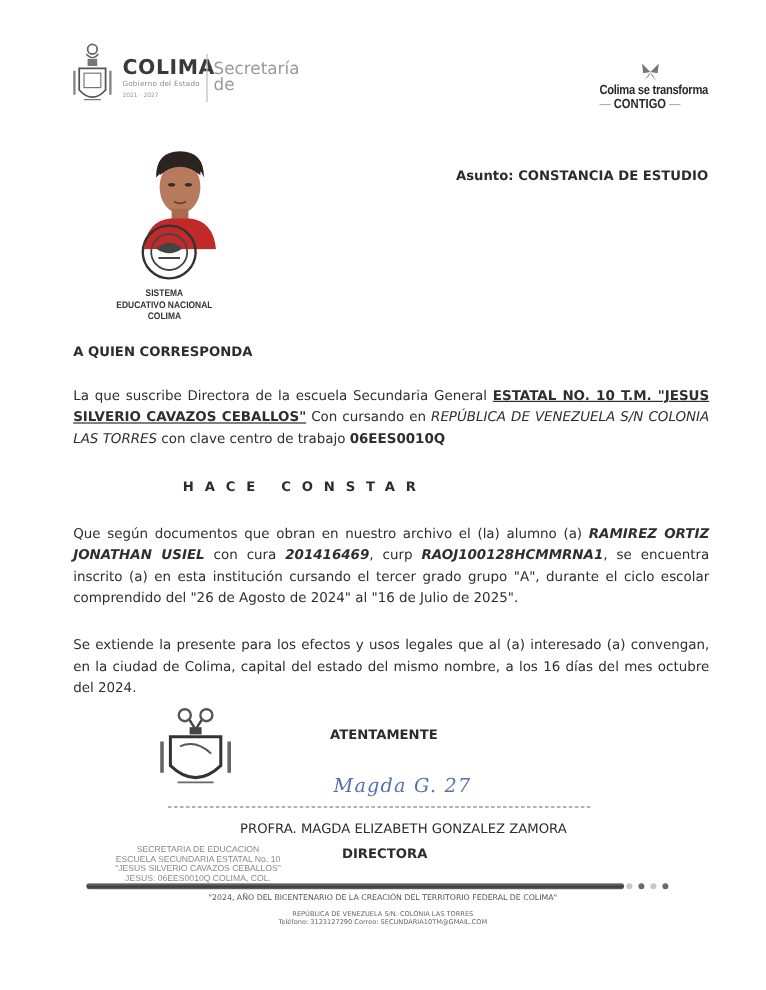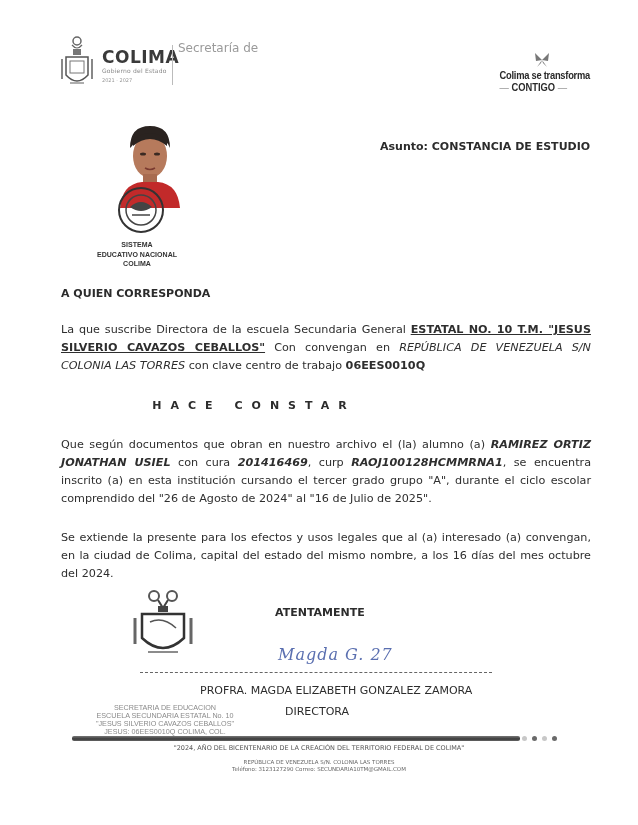--- a/index.html
+++ b/index.html
@@ -8,21 +8,21 @@
 
     .abs { position: absolute; }
 
     
     .logo-colima { left: 60px; top: 35px; width: 210px; height: 56px; }
     .crest-small { position: absolute; left: 0; top: 0; width: 34px; height: 54px; }
     .colima-word { position: absolute; left: 42px; top: 12px; font-family: "DejaVu Sans", sans-serif; font-weight: bold; font-size: 17px; color: #3a3a3a; letter-spacing: 0.5px; }
     .colima-sub { position: absolute; left: 42px; top: 32px; font-size: 6px; color: #888; letter-spacing: 0.2px; }
     .colima-sub2 { position: absolute; left: 42px; top: 42px; font-size: 5px; color: #999; }
     .logo-divider { position: absolute; left: 112px; top: 10px; width: 1px; height: 40px; background: #bbb; }
-    .secretaria { position: absolute; left: 118px; top: 7px; font-size: 12px; color: #9a9a9a; line-height: 13px; }
+    .secretaria { position: absolute; left: 118px; top: 17px; font-size: 14px; color: #9a9a9a; line-height: 13px; }
 
     .contigo { left: 492px; top: 51px; width: 100px; }
     .contigo-emblem { width: 20px; height: 18px; margin: 0 auto; display: block; }
     .contigo-line1 { font-family: "Liberation Sans Narrow", "Liberation Sans", sans-serif; font-weight: bold; font-size: 11px; color: #2a2a2a; letter-spacing: -0.3px; transform: scaleX(0.85); white-space: nowrap; }
     .contigo-line2 { font-family: "Liberation Sans", sans-serif; font-weight: bold; font-size: 11px; color: #2a2a2a; transform: scaleX(0.85); white-space: nowrap; }
 
     
     .photo { left: 110px; top: 118px; width: 80px; height: 90px; overflow: hidden; }
     .seal-blue { left: 110px; top: 185px; width: 62px; height: 50px; }
     .sen { left: 82px; top: 240px; width: 110px; text-align: center; font-family: "Liberation Sans", sans-serif; font-weight: bold; font-size: 8px; line-height: 9.5px; color: #333; transform: scaleX(0.88); }
@@ -43,21 +43,21 @@
     .hace { left: 0; width: 508px; top: 399px; text-align: center; font-size: 11px; font-weight: bold; letter-spacing: 9px; color: #2c2c2c; }
 
     
     .shield { left: 132px; top: 588px; width: 62px; height: 72px; }
     .atentamente { left: 275px; top: 606px; font-size: 11px; font-weight: bold; color: #2c2c2c; }
     .signature { left: 278px; top: 645px; font-family: "DejaVu Serif", serif; font-style: italic; font-size: 16px; color: #5a6fb0; letter-spacing: 1px; }
     .sig-line { left: 140px; top: 672px; width: 352px; height: 0; border-top: 1px dashed #666; }
     .stamp { left: 70px; top: 664px; width: 190px; font-family: Liberation Sans, sans-serif; font-size: 7.2px; line-height: 8px; color: #8a8a8a; text-align: center; margin-top: 40px; }
     .stamp div { white-space: nowrap; }
     .director-name { left: 200px; top: 684px; font-size: 11px; font-weight: normal; color: #2c2c2c; white-space: nowrap; }
-    .director-title { left: 285px; top: 705px; font-size: 11px; font-weight: normal; color: #2c2c2c; }
+    .director-title { left: 285px; top: 705px; font-size: 11px; font-weight: bold; color: #2c2c2c; }
 
     
     .footer-bar { left: 72px; top: 736px; width: 448px; height: 5px; background: linear-gradient(to bottom, #777 0%, #3a3a3a 60%, #666 100%); border-radius: 2px; }
     .dots { left: 522px; top: 736px; display: flex; gap: 5px; }
     .dot { width: 5px; height: 5px; border-radius: 50%; }
     .footer-motto { left: 0; width: 638px; top: 744px; text-align: center; font-size: 6.5px; color: #555; }
     .footer-addr { left: 0; width: 638px; top: 759px; text-align: center; font-size: 5.5px; line-height: 6.5px; color: #666; }
   </style>
 </head>
 <body>
@@ -119,21 +119,21 @@
 </div>
 
 <div class="abs asunto">
   <span>Asunto:</span>
   <span>CONSTANCIA DE ESTUDIO</span>
 </div>
 
 <div class="abs salutation">A QUIEN CORRESPONDA</div>
 
 <div class="abs para p1">
-  <span>La que suscribe Directora de la escuela Secundaria General </span><span class="u">ESTATAL NO. 10 T.M. "JESUS SILVERIO CAVAZOS CEBALLOS"</span><span> Con convengan en </span><span class="i">REPÚBLICA DE VENEZUELA S/N COLONIA LAS TORRES</span><span> con clave centro de trabajo </span><span class="b">06EES0010Q</span>
+  <span>La que suscribe Directora de la escuela Secundaria General </span><span class="u">ESTATAL NO. 10 T.M. "JESUS SILVERIO CAVAZOS CEBALLOS"</span><span> Con cursando en </span><span class="i">REPÚBLICA DE VENEZUELA S/N COLONIA LAS TORRES</span><span> con clave centro de trabajo </span><span class="b">06EES0010Q</span>
 </div>
 
 <div class="abs hace">HACE CONSTAR</div>
 
 <div class="abs para p2">
   <span>Que según documentos que obran en nuestro archivo el (la) alumno (a) </span><span class="bi">RAMIREZ ORTIZ JONATHAN USIEL</span><span> con cura </span><span class="bi">201416469</span><span>, curp </span><span class="bi">RAOJ100128HCMMRNA1</span><span>, se encuentra inscrito (a) en esta institución cursando el tercer grado grupo "A", durante el ciclo escolar comprendido del "26 de Agosto de 2024" al "16 de Julio de 2025".</span>
 </div>
 
 <div class="abs para p3">Se extiende la presente para los efectos y usos legales que al (a) interesado (a) convengan, en la ciudad de Colima, capital del estado del mismo nombre, a los 16 días del mes octubre del 2024.</div>
 

